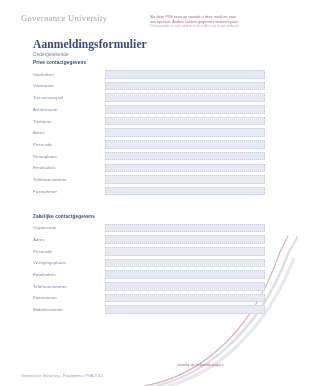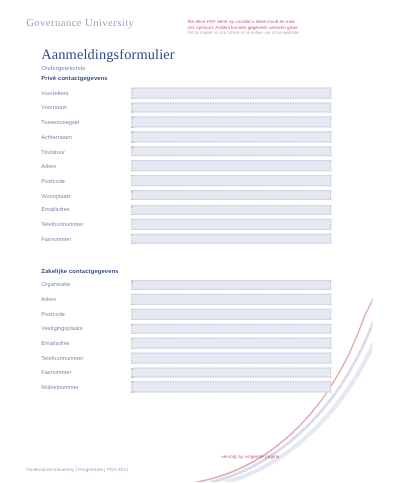--- a/index.html
+++ b/index.html
@@ -13,21 +13,20 @@
     font-family: "Liberation Serif", serif;
     overflow: hidden;
     position: relative;
   }
   .page {
     position: relative;
     width: 298px;
     height: 386px;
     overflow: hidden;
     background: #ffffff;
-    padding-left: 12px;
   }
 
   
   .corner-art {
     position: absolute;
     right: 0;
     bottom: 0;
     width: 160px;
     height: 150px;
     pointer-events: none;
@@ -67,21 +66,21 @@
 
   
   .title-block {
     position: absolute;
     left: 33px;
     top: 38px;
     z-index: 2;
   }
   .doc-title {
     font-family: "Liberation Serif", serif;
-    font-weight: normal;
+    font-weight: bold;
     font-size: 11.5px;
     color: #2f4a86;
     letter-spacing: 0.1px;
     margin: 0;
     line-height: 13px;
   }
   .doc-subtitle {
     font-family: "Liberation Sans", sans-serif;
     font-size: 4.6px;
     color: #6b7ba6;

